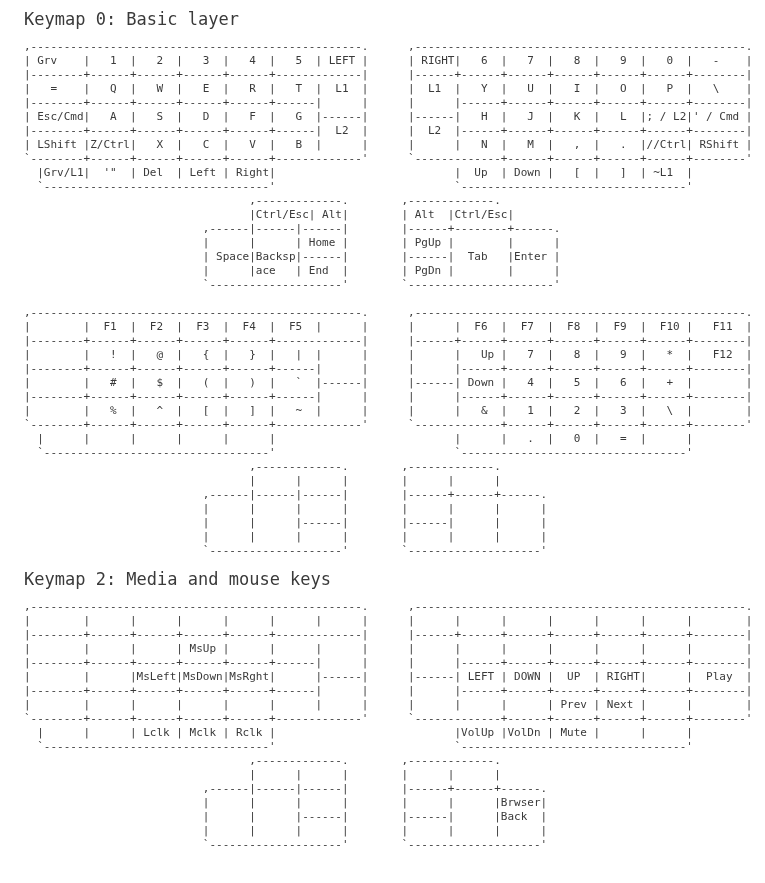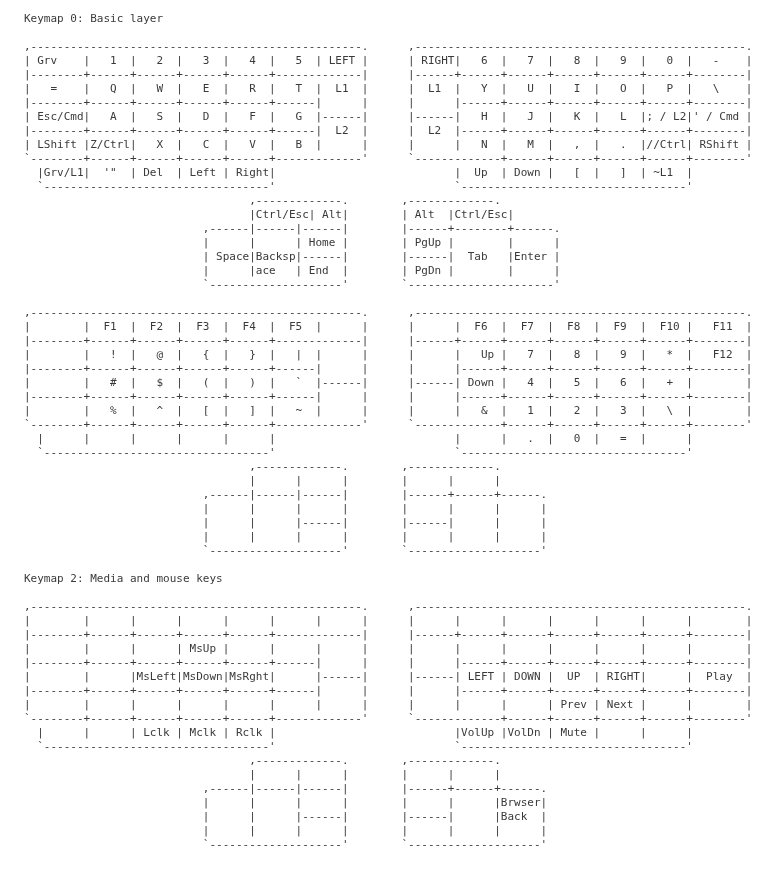--- a/index.html
+++ b/index.html
@@ -20,21 +20,21 @@
     font-family: "DejaVu Sans Mono", "Liberation Mono", monospace;
     color: #3a3a3a;
   }
   .kmap-section {
     margin: 0 0 14px 0;
   }
   .kmap-section:last-child {
     margin-bottom: 11px;
   }
   .kmap-title {
-    font-size: 11px;
+    font-size: 17px;
     line-height: 14px;
     white-space: pre;
     margin: 0 0 14px 0;
     color: #3a3a3a;
   }
   pre.kmap-ascii {
     margin: 0;
     font-family: "DejaVu Sans Mono", "Liberation Mono", monospace;
     font-size: 11px;
     line-height: 14px;

